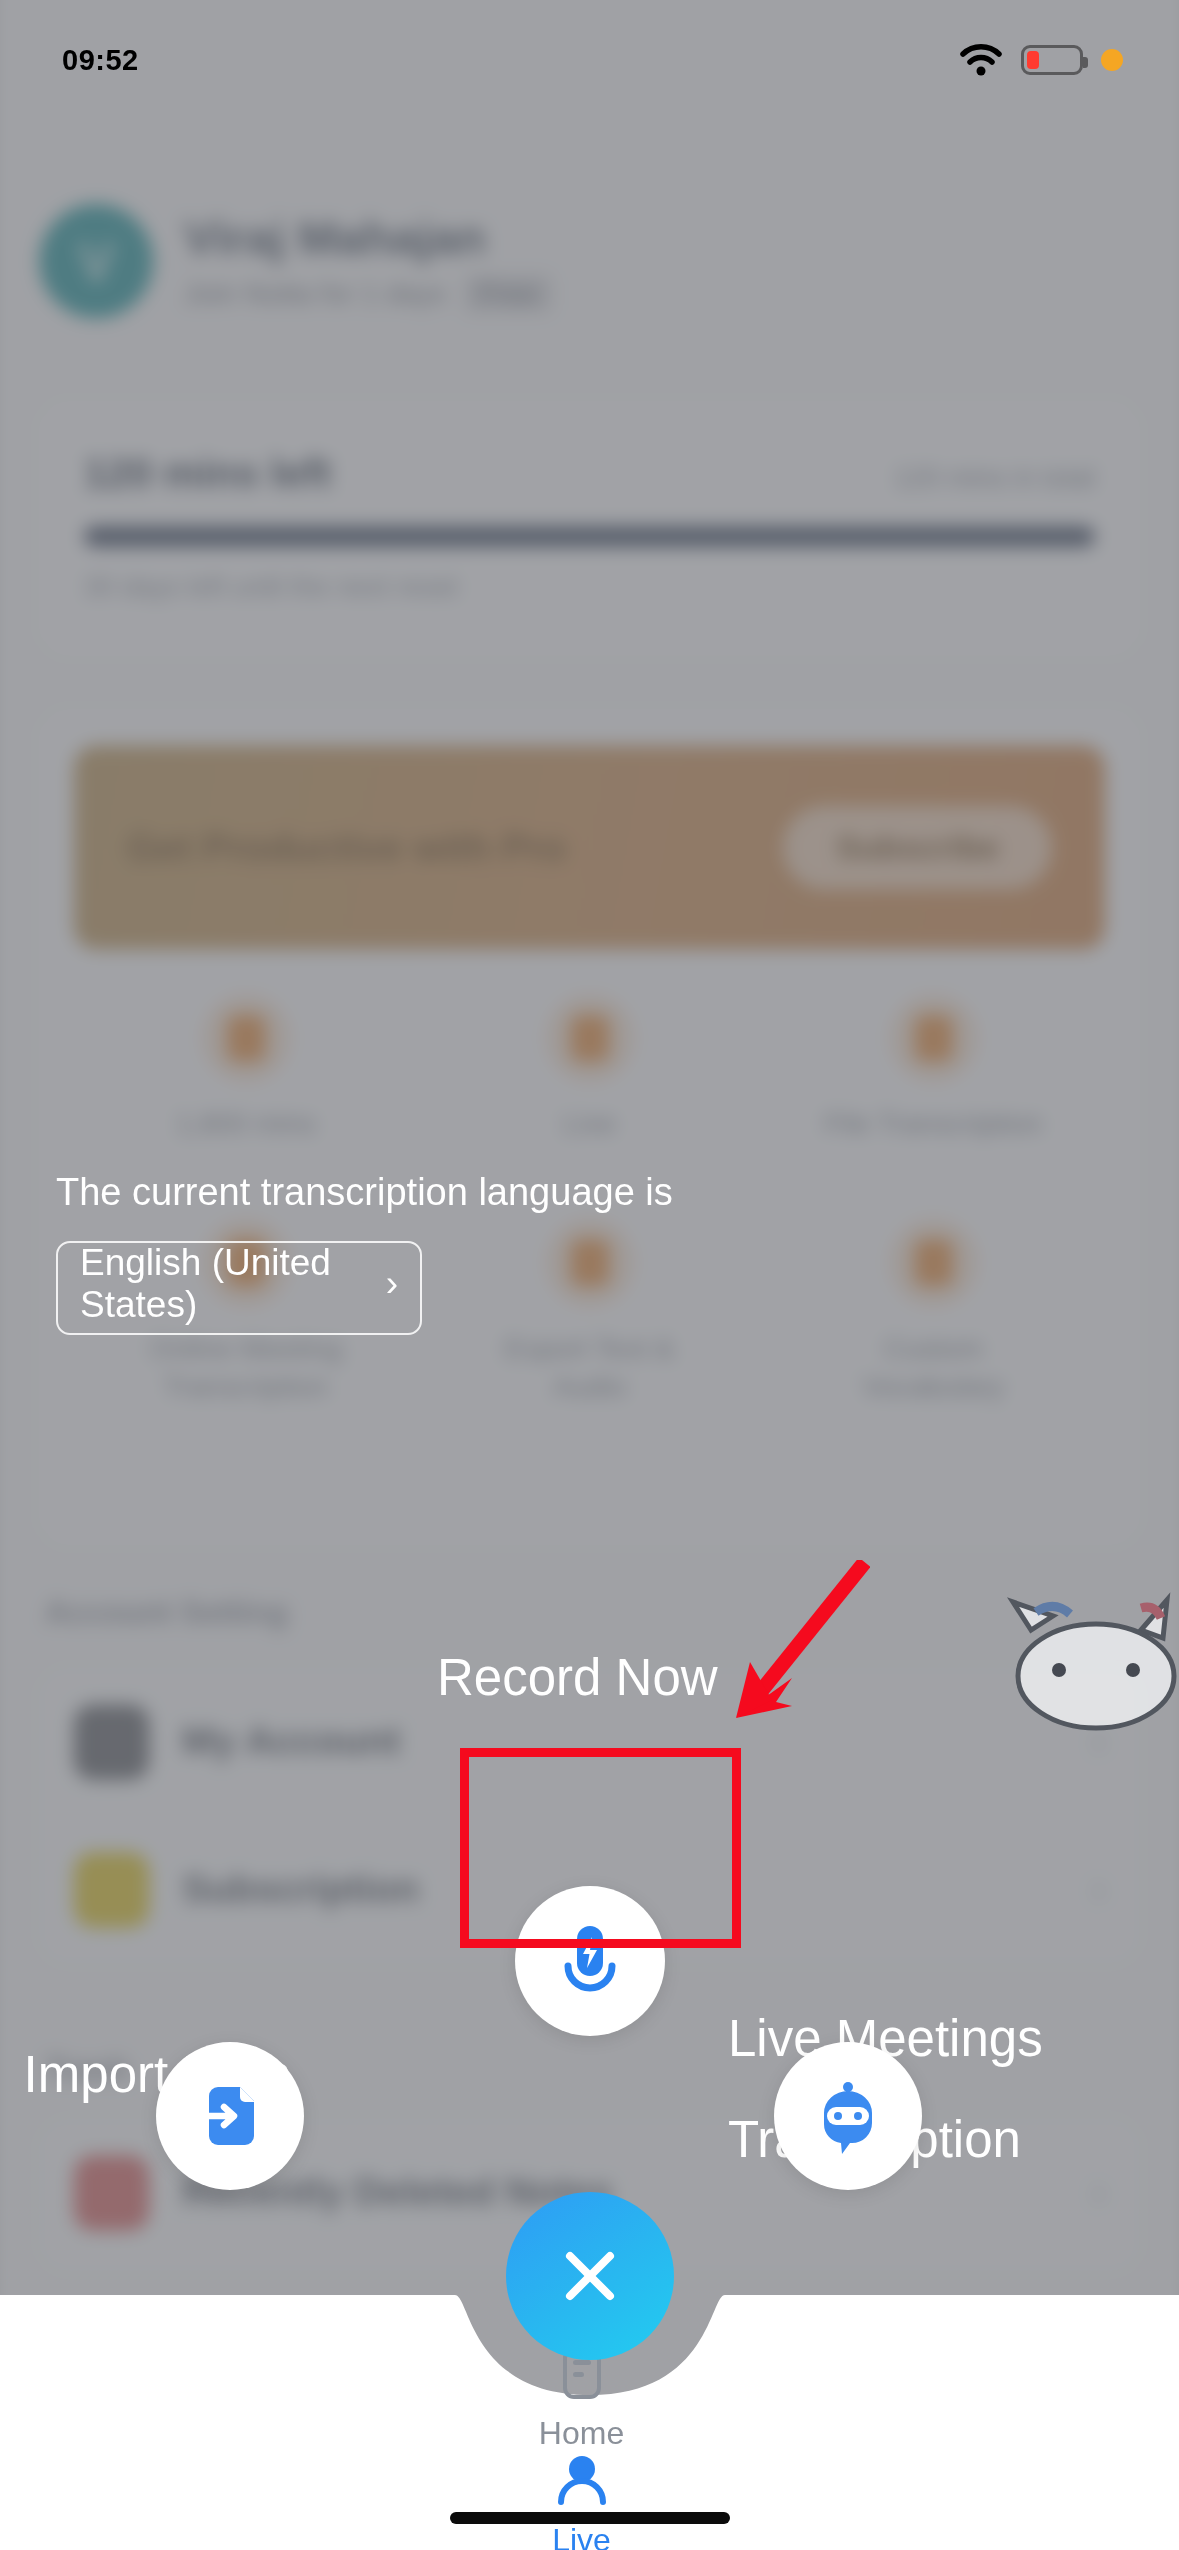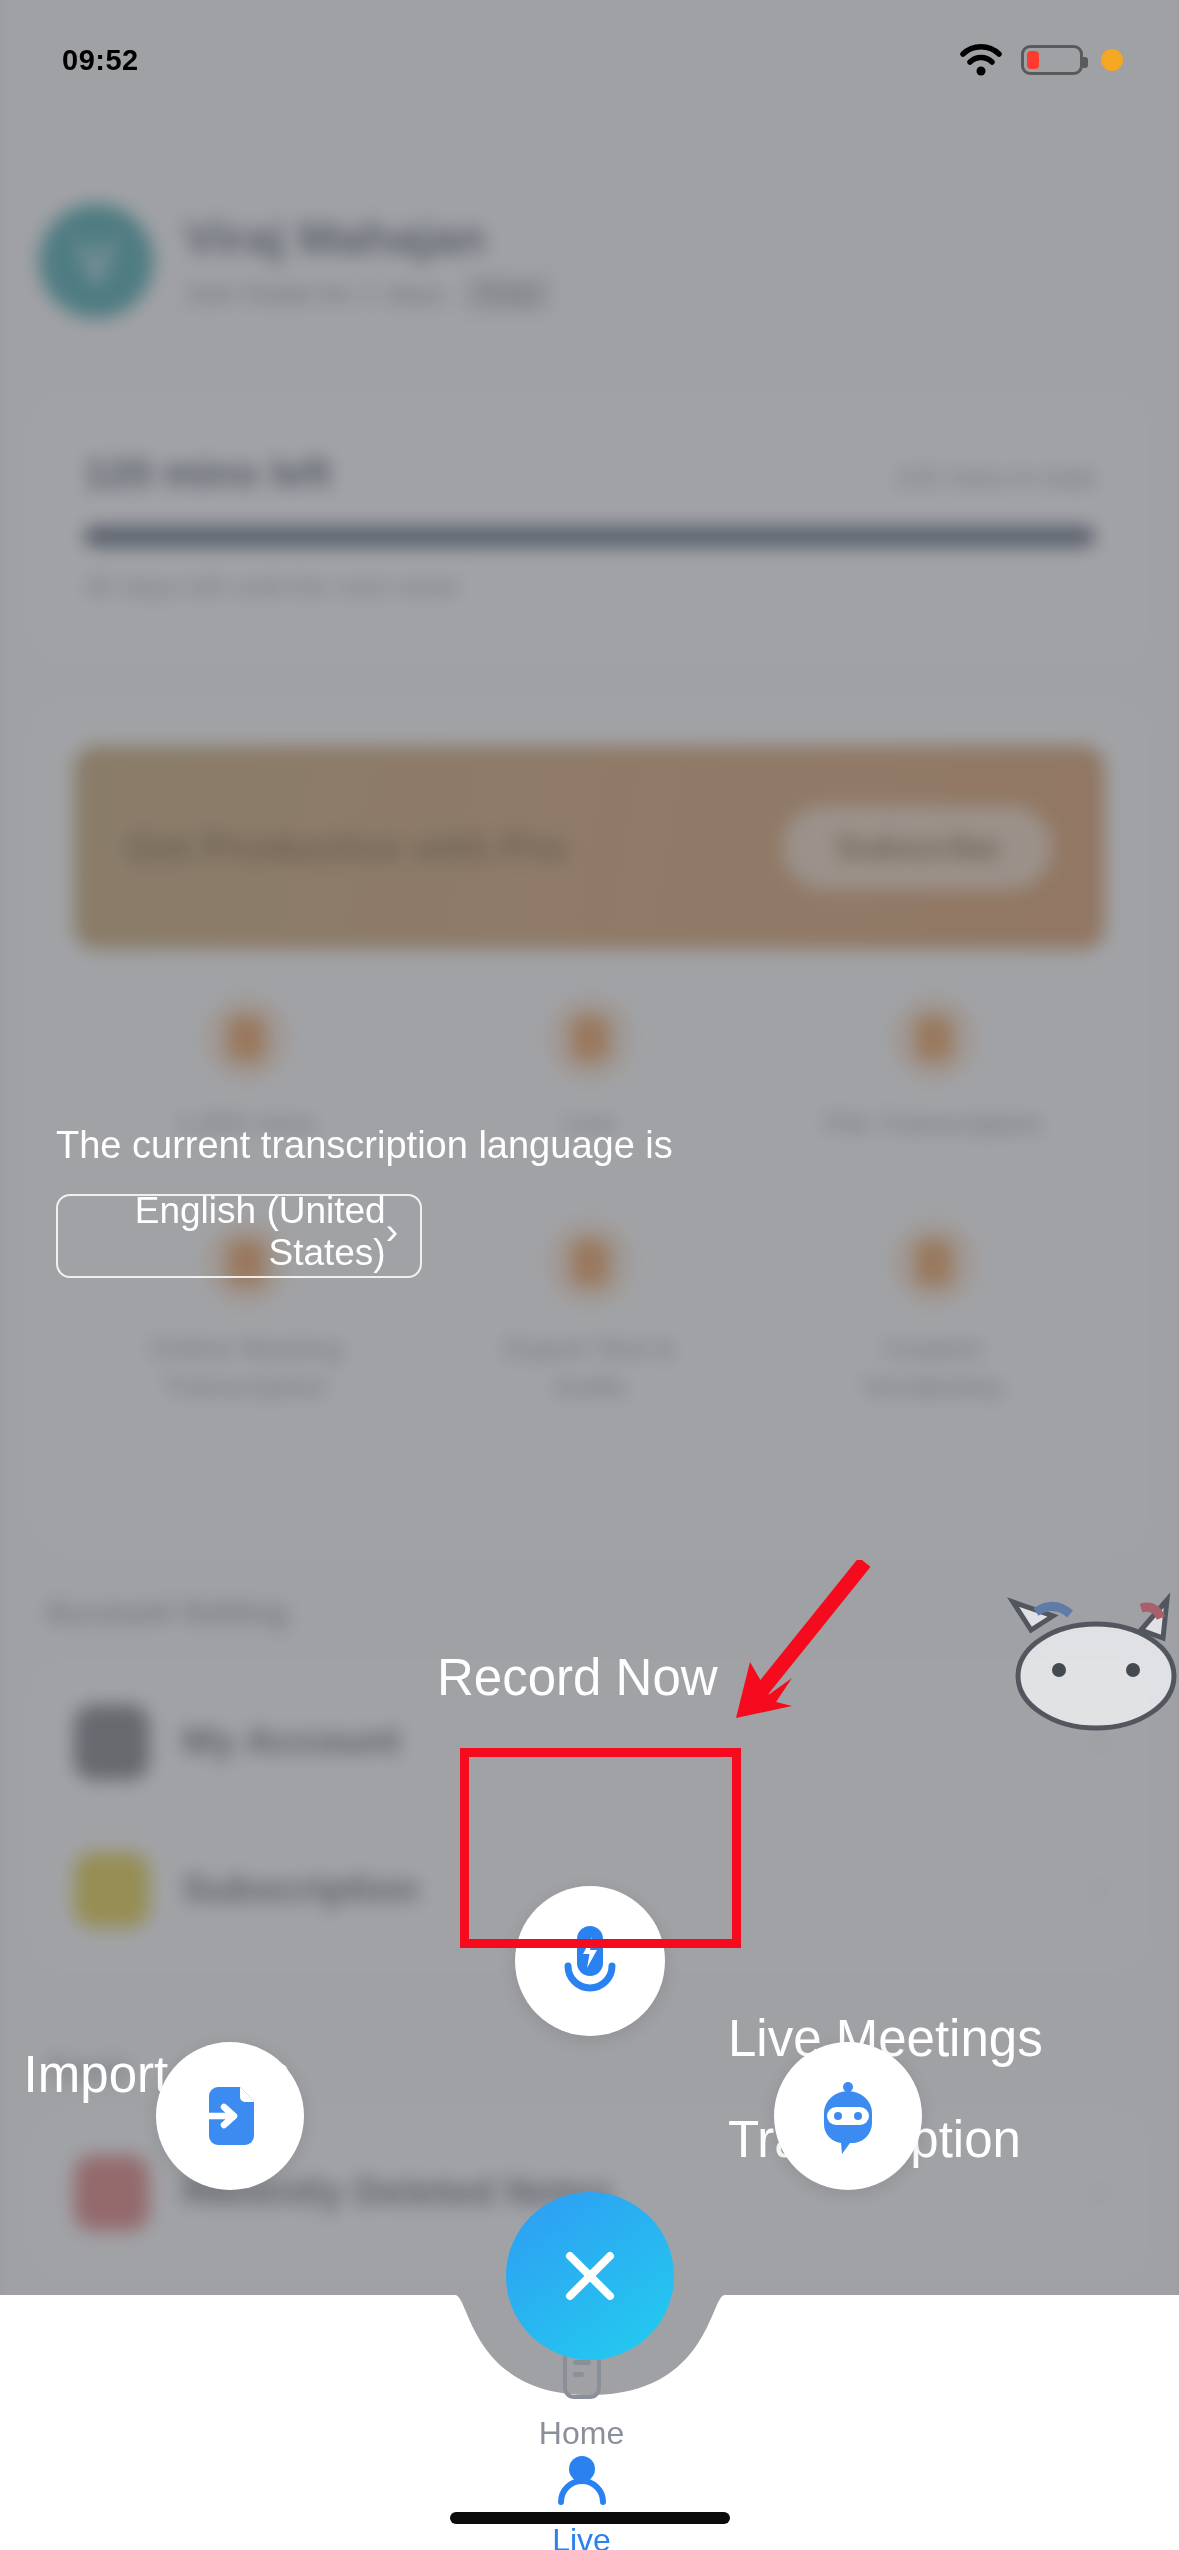--- a/index.html
+++ b/index.html
@@ -107,24 +107,24 @@
 
   
   .sticker{
     position:absolute; right:-22px; top:1590px; width:210px; height:170px;
     z-index:5; opacity:.9;
   }
 
   
   .sheet{ position:absolute; inset:0; z-index:30; }
 
-  .lang-block{ position:absolute; left:56px; top:1124px;text-align:right; }
+  .lang-block{ position:absolute; left:56px; top:1171px; }
   .lang-title{ font-size:38px; color:#fff; }
   .lang-pill{
-    margin-top:27px; width:366px; height:84px; border:2px solid rgba(255,255,255,.85);
+    margin-top:27px; width:366px; height:94px; border:2px solid rgba(255,255,255,.85);
     border-radius:14px; display:flex; align-items:center; justify-content:space-between;
     padding:0 22px 8px 22px;
   }
   .lang-pill .txt{ font-size:37px; color:#fff; }
   .lang-pill .arr{ font-size:37px; color:#fff; font-weight:300; }
 
   .fab{
     position:absolute; width:148px; height:148px; border-radius:50%;
     background:#fff; display:flex; align-items:center; justify-content:center;
     box-shadow:0 4px 18px rgba(0,0,0,.10);

